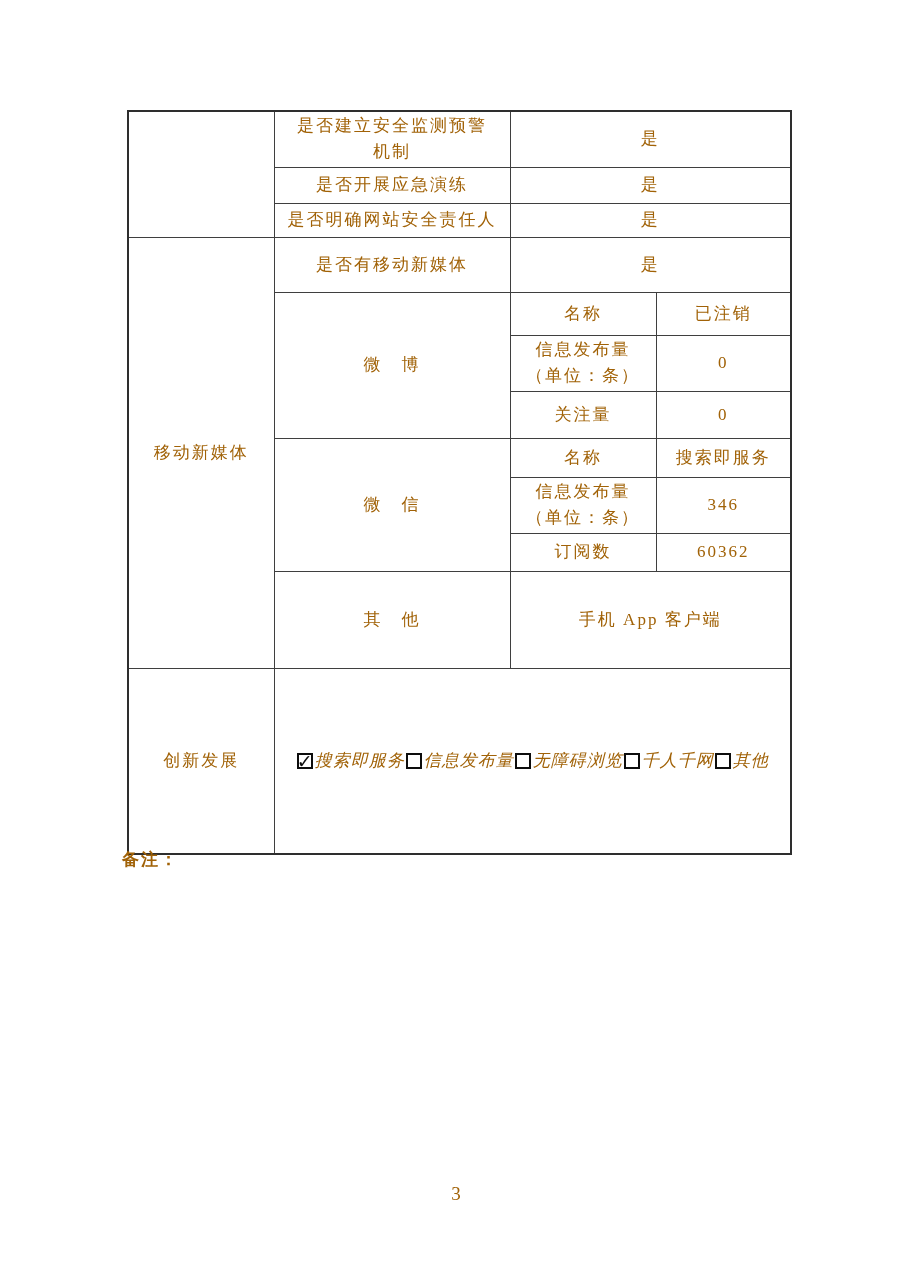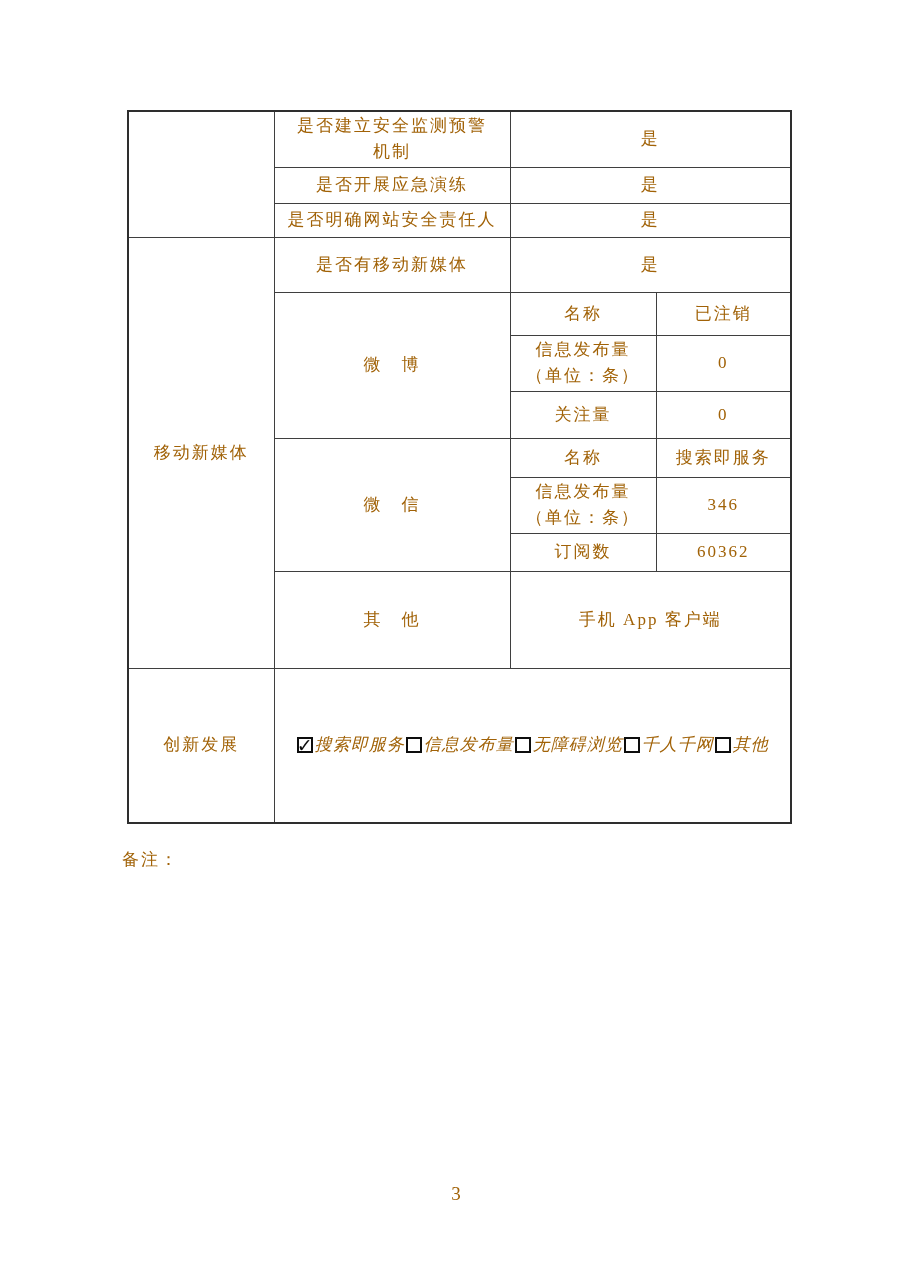--- a/index.html
+++ b/index.html
@@ -35,42 +35,42 @@
   tr.r2{height:36px}
   tr.r3{height:34px}
   tr.r4{height:55px}
   tr.r5{height:43px}
   tr.r6{height:56px}
   tr.r7{height:47px}
   tr.r8{height:39px}
   tr.r9{height:56px}
   tr.r10{height:38px}
   tr.r11{height:97px}
-  tr.r12{height:155px}
+  tr.r12{height:186px}
   .cb-row{
     display:flex;justify-content:center;align-items:center;
     white-space:nowrap;letter-spacing:1px;font-style:italic;
   }
   .cb-item{display:inline-flex;align-items:center;}
   .cb-box{
     width:12px;height:12px;
     border:2.5px solid #0d0d0d;
     display:inline-block;position:relative;
     background:#fff;margin:0 2px 0 1px;
   }
   .cb-box.checked::after{
     content:"✓";
     position:absolute;top:-8px;left:-2px;
     font-size:19px;font-weight:bold;color:#0d0d0d;
     font-family:"DejaVu Sans",sans-serif;
   }
   .cb-label{font-size:17px;}
   .remark{
     position:absolute;left:122px;top:848px;
-    font-size:17px;font-weight:normal;letter-spacing:2px;
+    font-size:17px;font-weight:bold;letter-spacing:2px;
   }
   .pagenum{
     position:absolute;left:0;top:1183px;width:100%;
     text-align:center;font-size:19px;letter-spacing:0;
   }
 </style>
 </head>
 <body>
 
 <div class="page">

